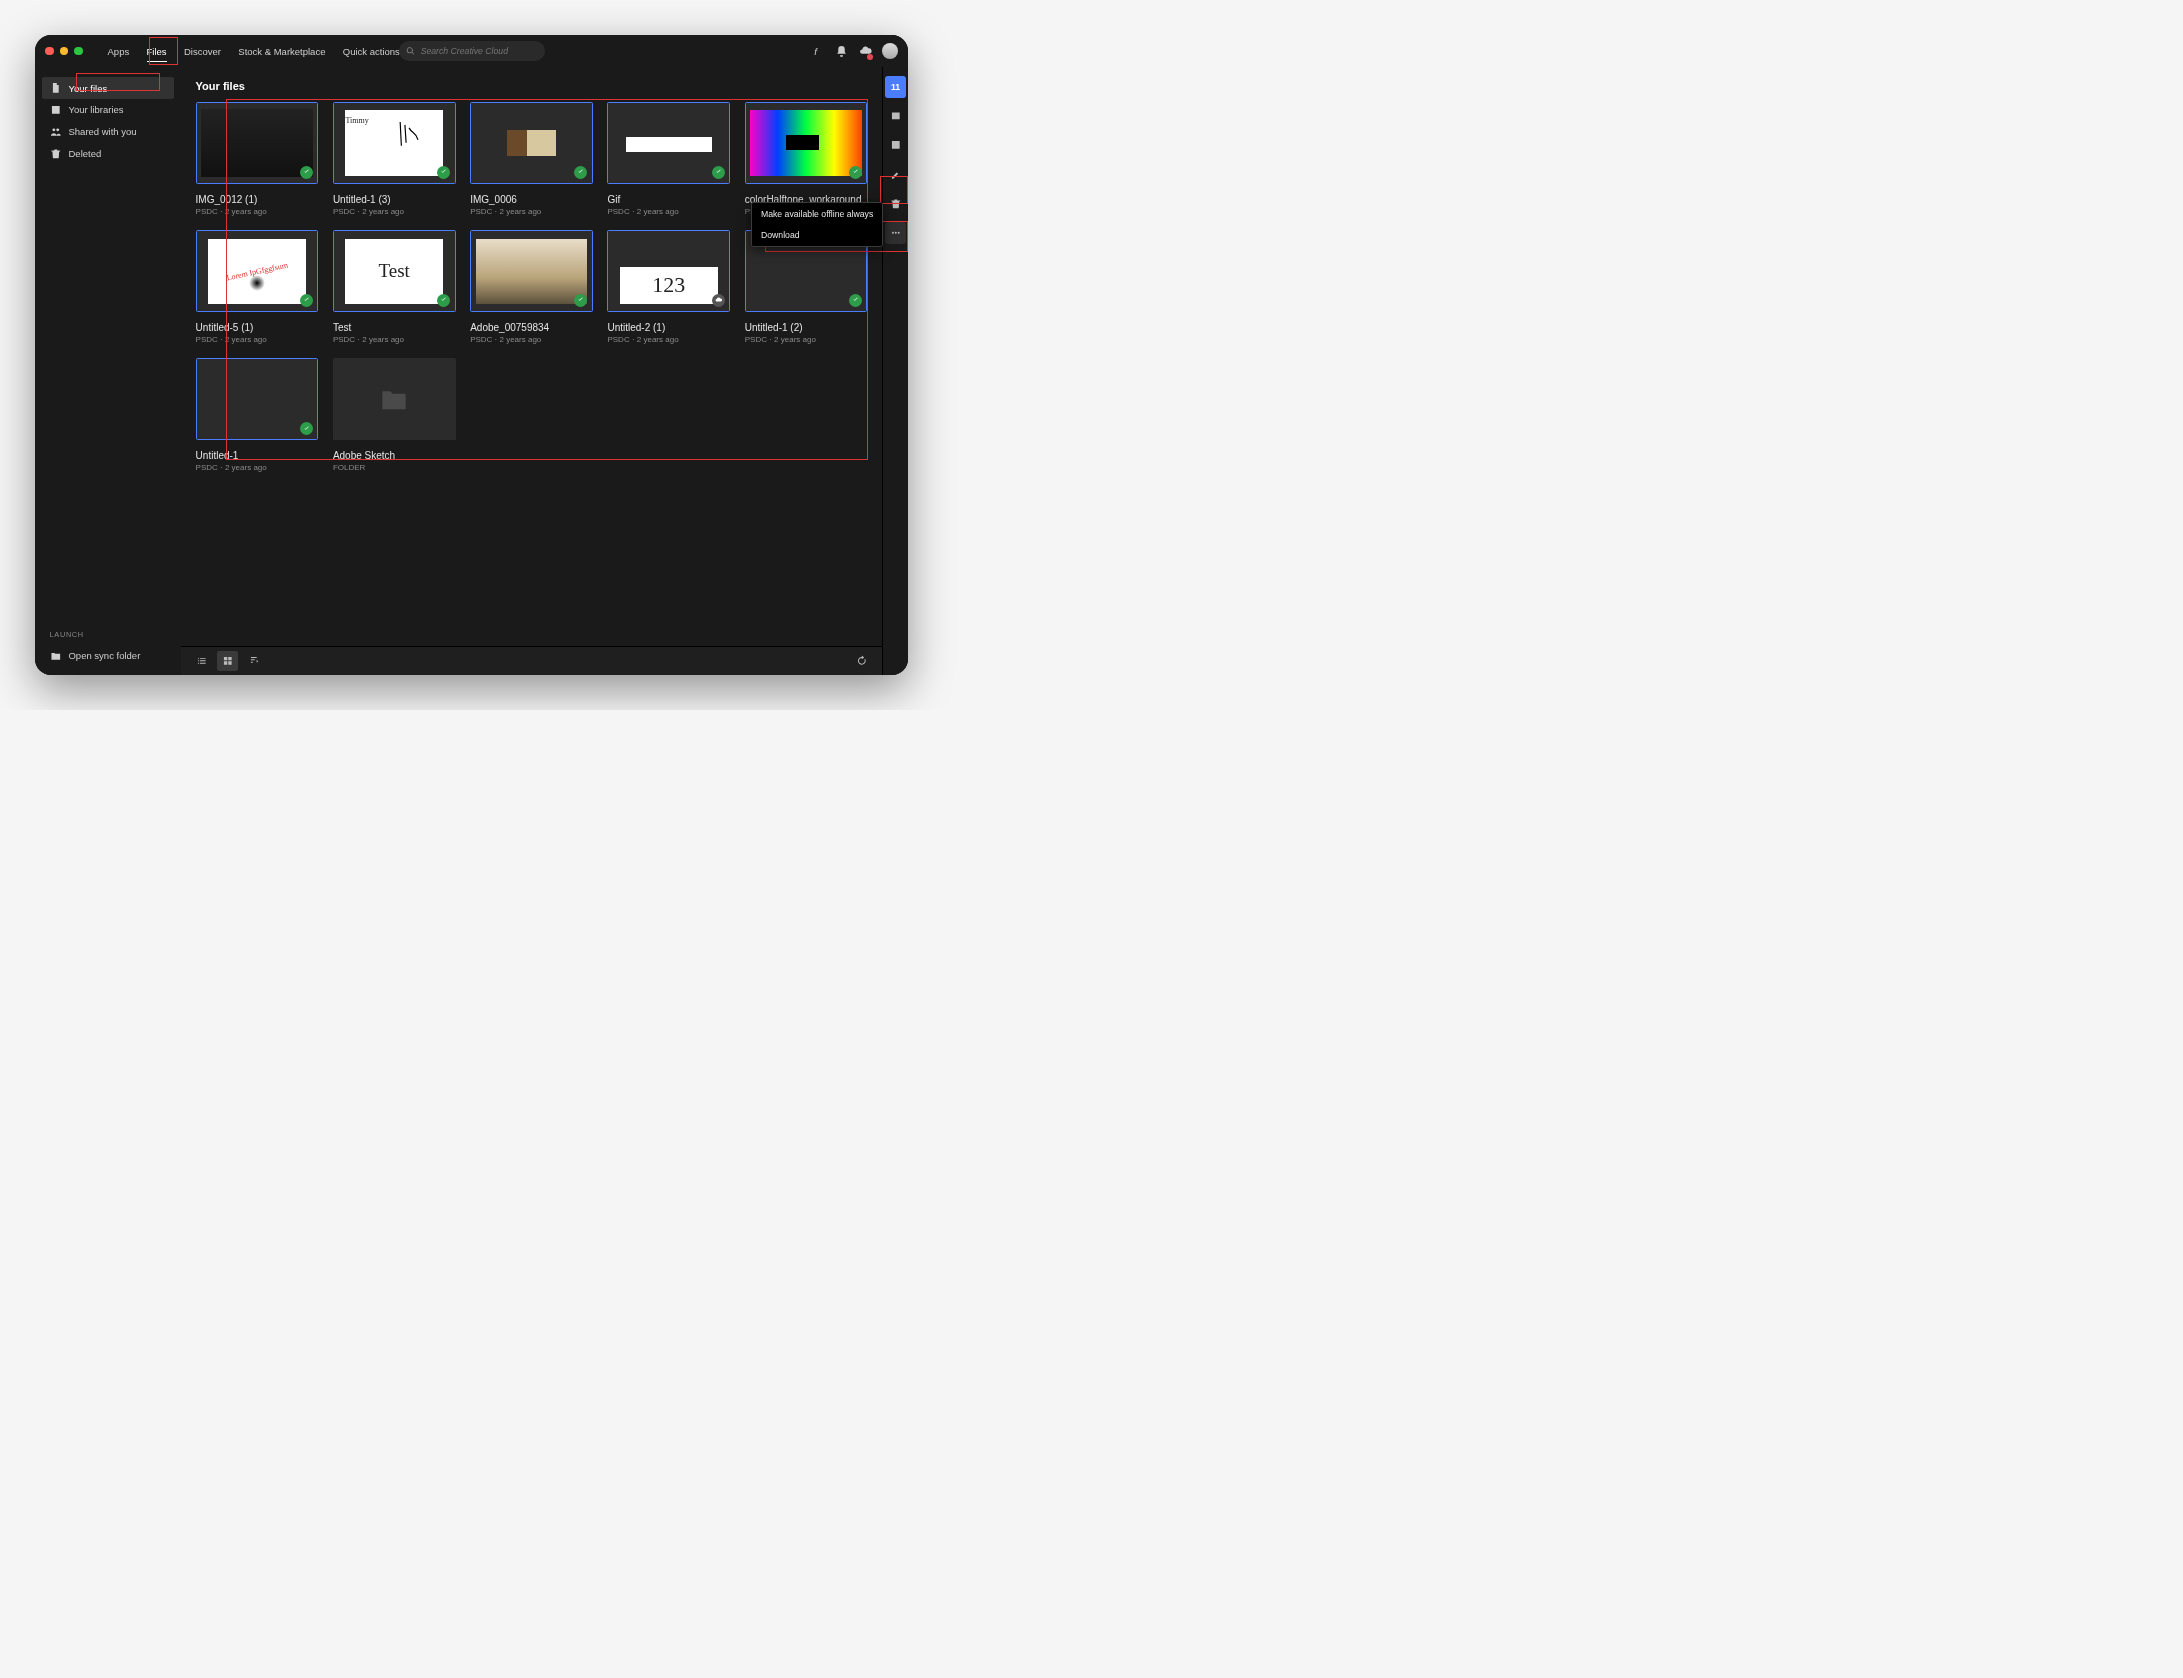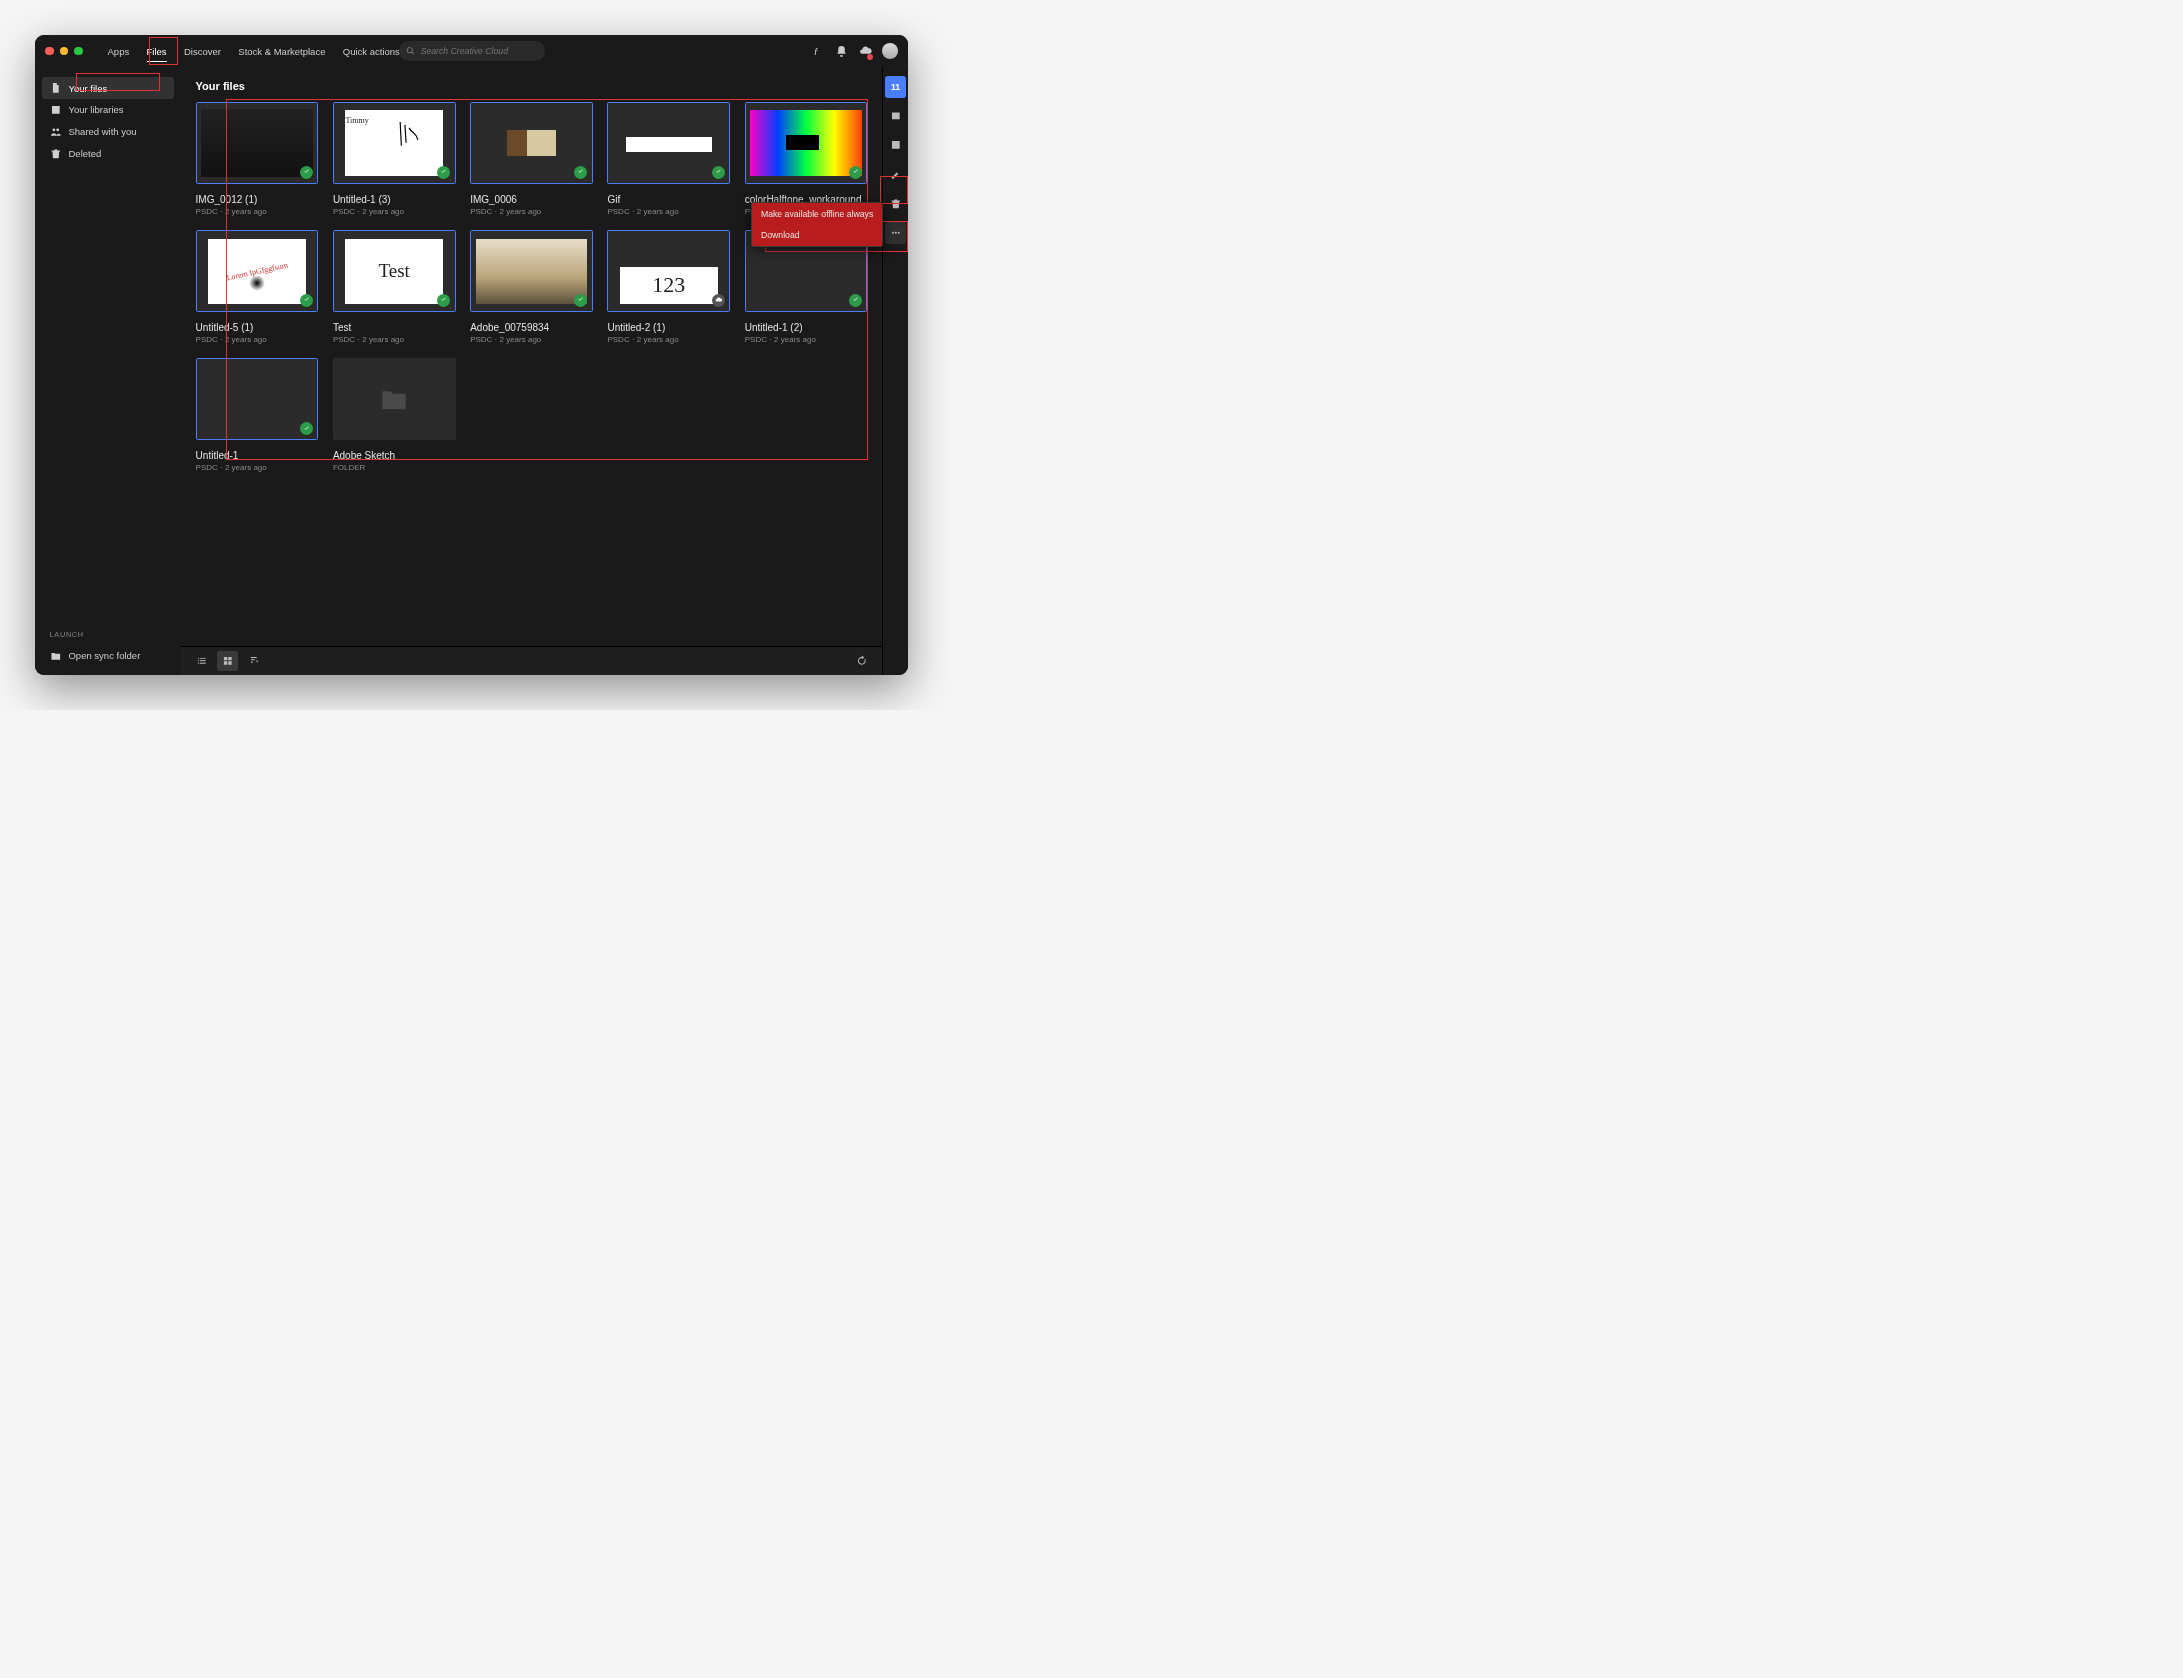--- a/index.html
+++ b/index.html
@@ -5,21 +5,21 @@
 * { box-sizing: border-box; margin: 0; padding: 0; }
 body {
   font-family: -apple-system, BlinkMacSystemFont, "Segoe UI", sans-serif;
   background: #f5f5f5;
   padding: 35px;
 }
 .window {
   width: 873px;
   height: 640px;
   background: #1a1a1a;
-  border-radius: 9px;
+  border-radius: 16px;
   box-shadow: 0 14.6px 44px rgba(0,0,0,0.4);
   display: flex;
   flex-direction: column;
   overflow: hidden;
   position: relative;
 }
 
 .titlebar {
   height: 32px;
   background: #1a1a1a;
@@ -123,21 +123,21 @@
   width:26px; background:#1a1a1a; border-left:0.7px solid #000;
   display:flex; flex-direction:column; align-items:center; gap:7.3px; padding-top:8.7px;
   position:relative;
 }
 .rail .rbtn{width:20.4px;height:22px;display:flex;align-items:center;justify-content:center;border-radius:2.9px;cursor:pointer;}
 .rail .rbtn svg{width:11.6px;height:11.6px;fill:#bbb;}
 .rail .rbtn.count{background:#4b7dff;color:#fff;font-size:8.7px;font-weight:600;}
 .rail .rbtn.more{background:#2f2f2f;}
 
 .ctx{
-  position:absolute; right:25px; top:167px; background:#b91c1c; border:0.7px solid #3a3a3a;
+  position:absolute; right:25px; top:167px; background:#000000; border:0.7px solid #3a3a3a;
   border-radius:2.2px; min-width:128px; z-index:50; box-shadow:0 2.9px 11.6px rgba(0,0,0,.6);
 }
 .ctx-item{ color:#e6e6e6; font-size:8.7px; padding:5.8px 8.7px; cursor:pointer;}
 
 .redbox{ position:absolute; border:1.5px solid #d33; pointer-events:none;}
 .rb-files{ top:1.5px; left:114px; width:29px; height:28px;}
 .rb-side{ top:38px; left:41px; width:84px; height:17.5px;}
 .rb-grid{ top:64px; left:191px; width:642px; height:361px;}
 .rb-more{ top:141px; right:0px; width:28px; height:28px;}
 .rb-ctx{ top:186px; right:0px; width:143px; height:31px;}

